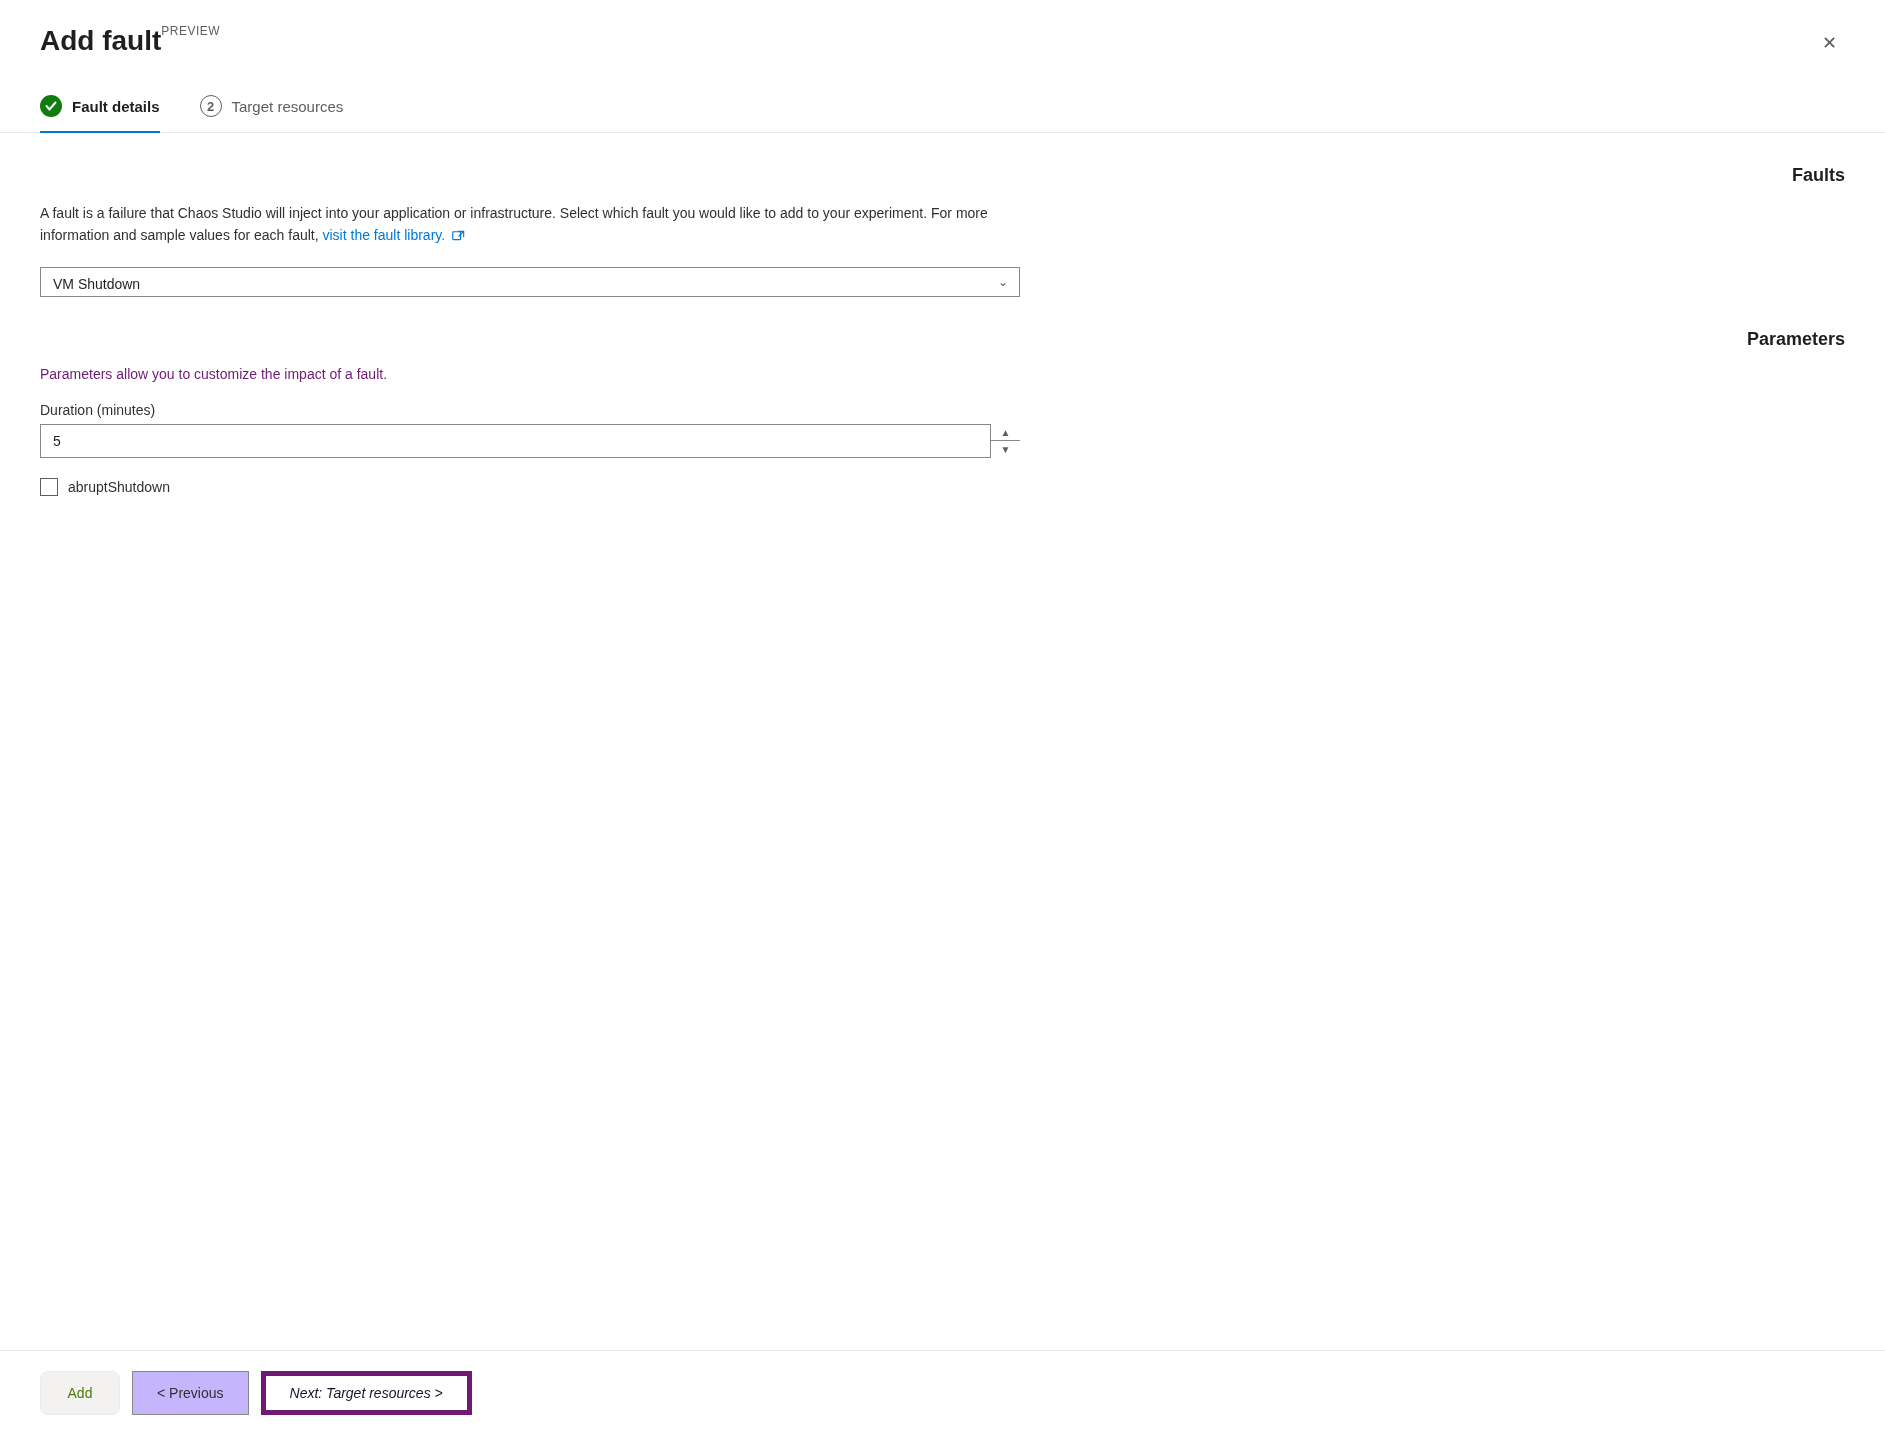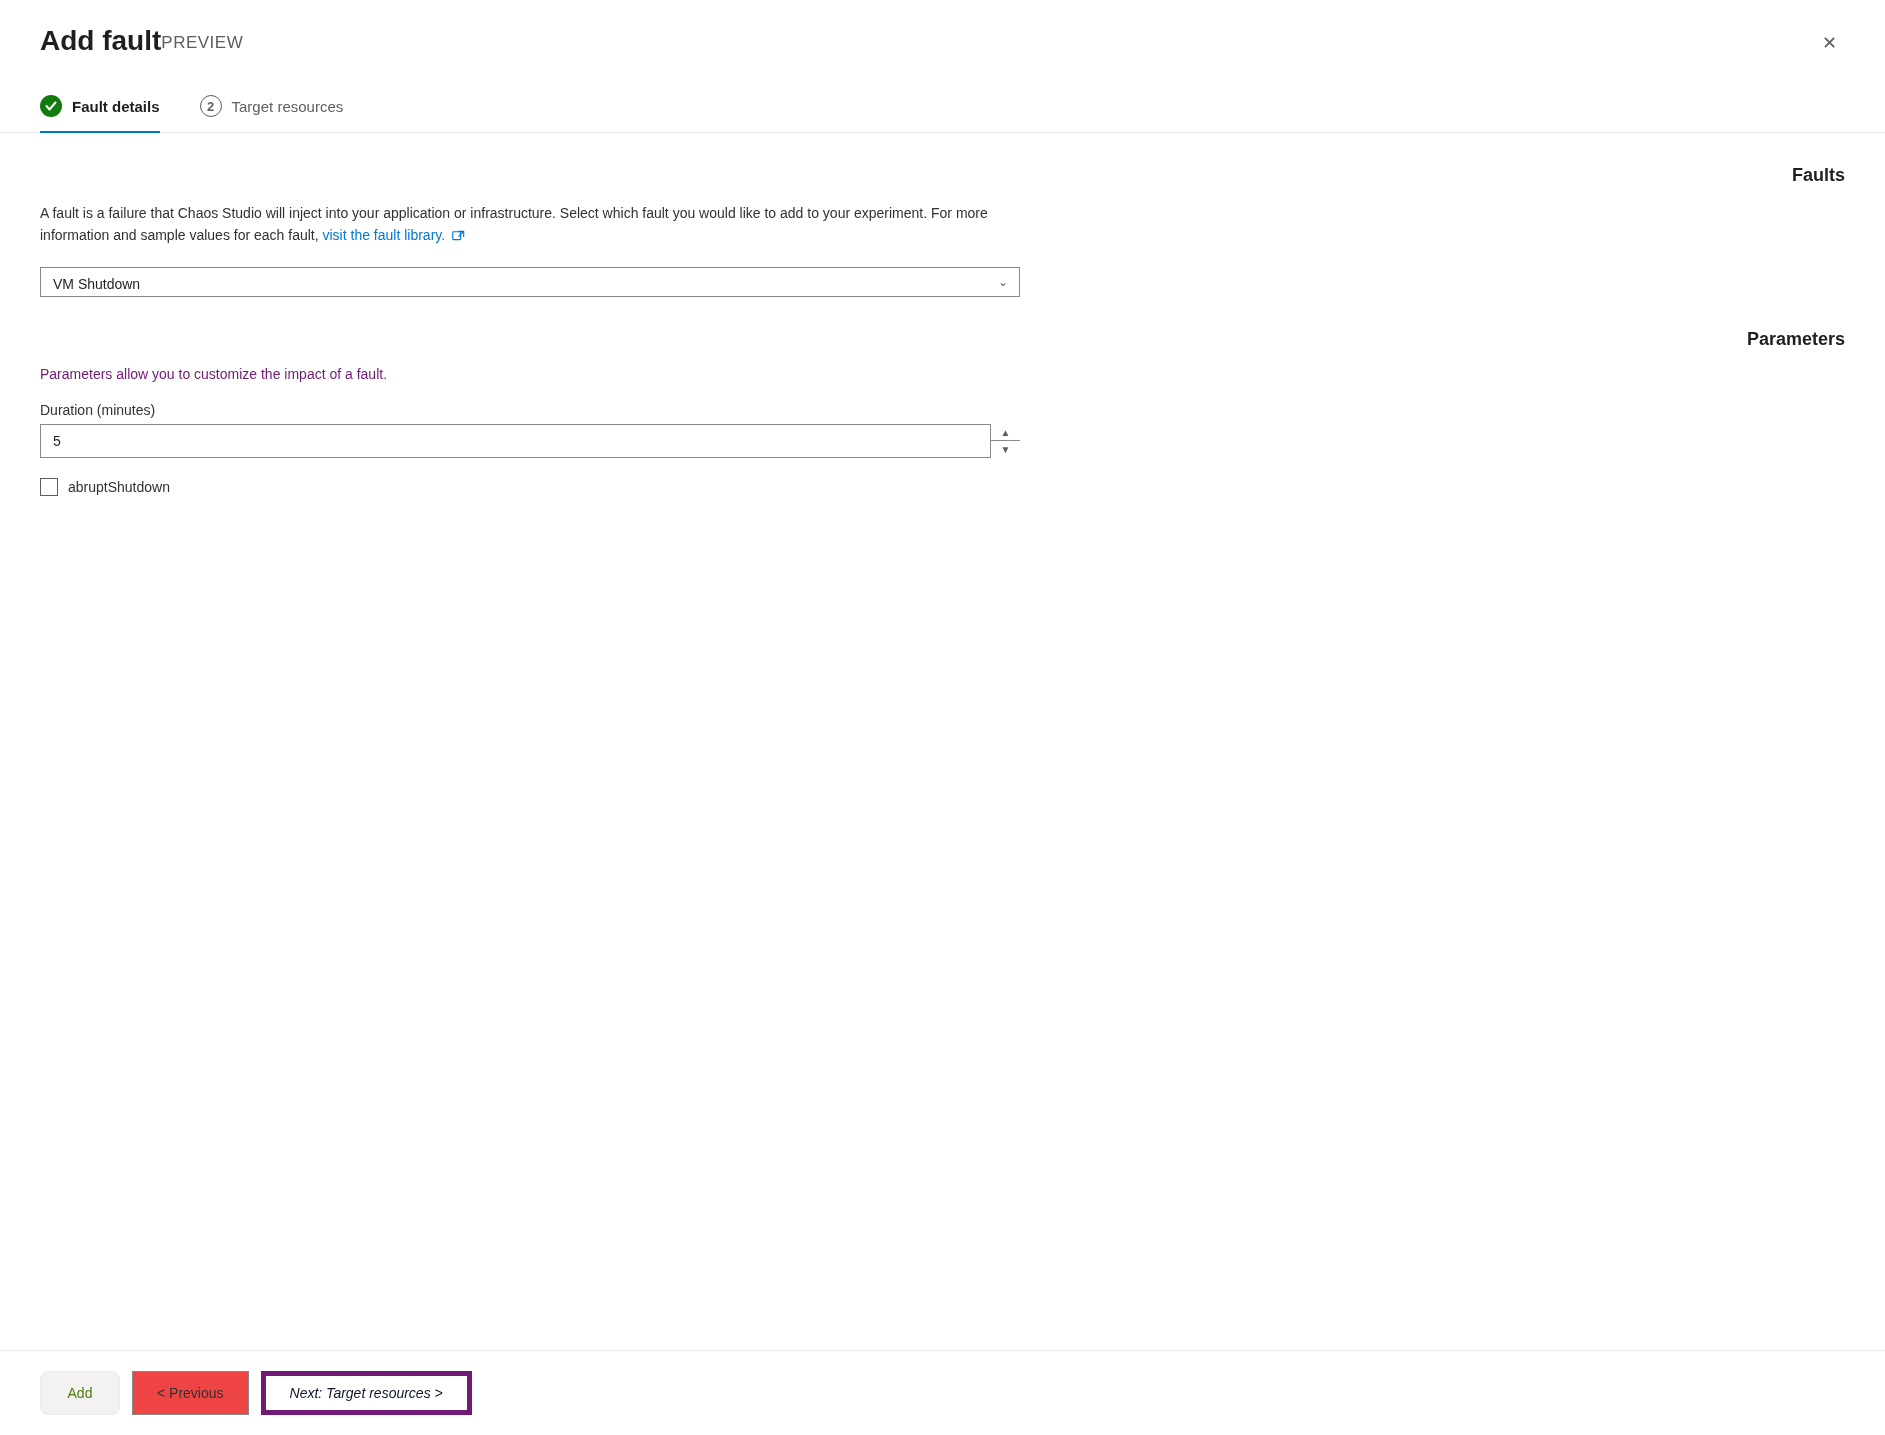--- a/index.html
+++ b/index.html
@@ -42,23 +42,23 @@
     }
 
     .panel-title {
       font-size: 28px;
       font-weight: 600;
       color: #201f1e;
       line-height: 1.2;
     }
 
     .panel-subtitle {
-      font-size: 17px;
-      color: #605e5c;
-      margin-top: 9px;
+      font-size: 12px;
+      color: #605e5c;
+      margin-top: 0;
       letter-spacing: 0.5px;
     }
 
     .close-btn {
       background: none;
       border: none;
       cursor: pointer;
       font-size: 18px;
       color: #605e5c;
       padding: 4px 8px;
@@ -305,21 +305,21 @@
 
     .btn-disabled {
       background: #f3f2f1;
       color: #4d7c0f;
       border-color: #edebe9;
       cursor: not-allowed;
       border-radius: 8px;
     }
 
     .btn-secondary {
-      background: #ef4444;
+      background: #c4b5fd;
       color: #323130;
       border-color: #8a8886;
     }
 
     .btn-primary {
       background: #fff;
       color: #0f172a;
       border: 5px solid #701a75;
       font-style: italic;
     }

